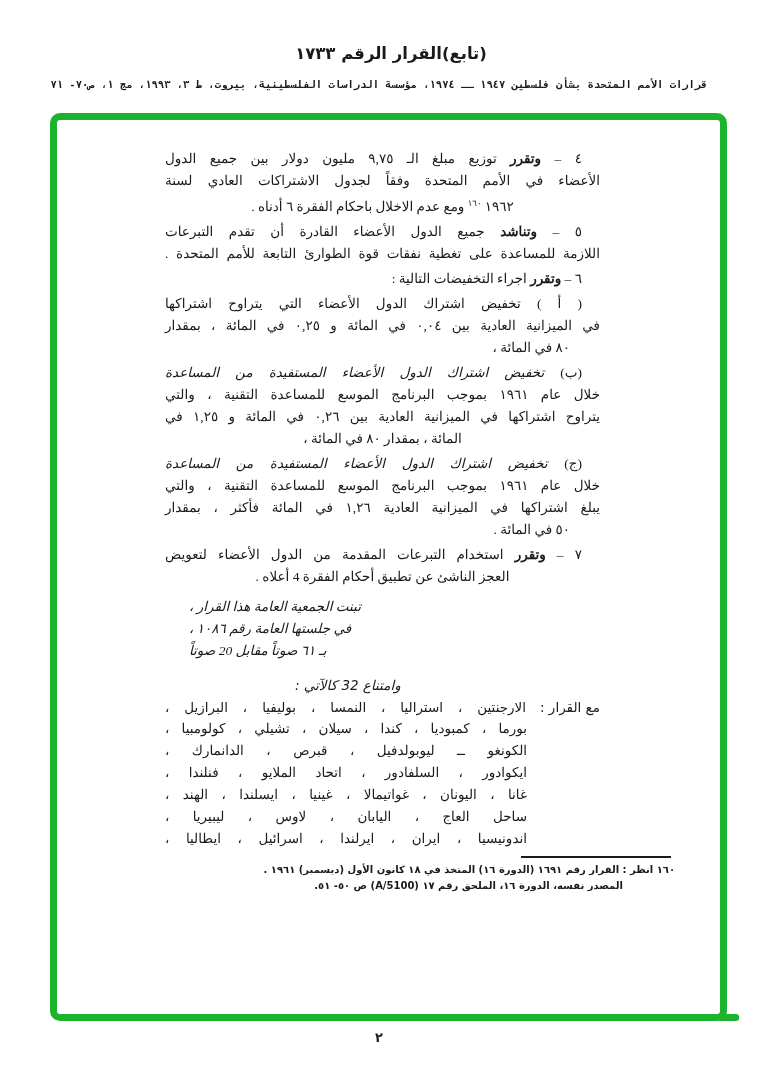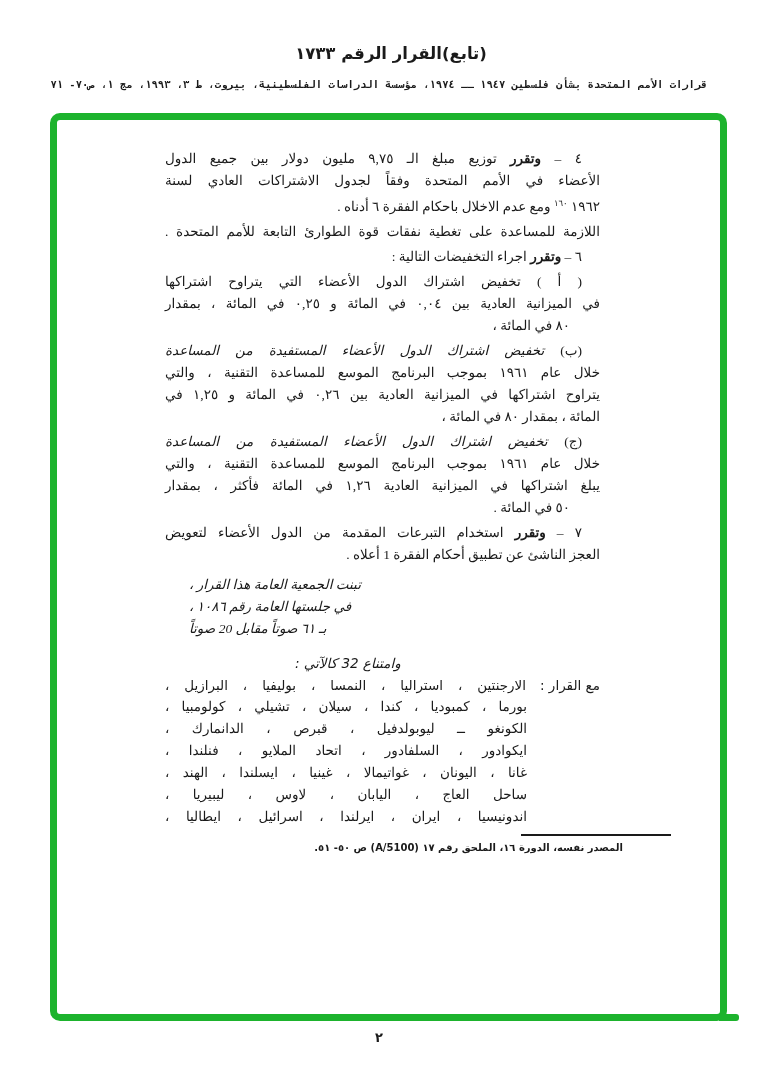--- a/index.html
+++ b/index.html
@@ -17,21 +17,21 @@
   .gstub{position:absolute;right:-19px;bottom:-7px;width:20px;height:7px;
          background:var(--green);border-radius:0 3px 3px 0;}
 
   .content{position:absolute;left:165px;top:148px;width:435px;direction:rtl;
            font-size:13.5px;line-height:22px;color:var(--ink);}
   .paragraph{margin:0 0 3px 0;}
   .line{min-height:22px;font-family:Liberation Serif, serif;}
   .line.first{text-indent:18px;text-align:justify;text-align-last:justify;}
   .line.first-short{text-align:right;padding-right:18px;}
   .line.just{text-align:justify;text-align-last:justify;}
-  .line.end{text-align:right;}
+  .line.end{text-align:center;}
   .line.end-full{text-align:justify;text-align-last:justify;}
   .line.end-indent{text-align:right;padding-right:30px;}
   sup{font-size:8.5px;vertical-align:5px;letter-spacing:0.5px;}
 
   .adoption{margin-top:8px;font-style:italic;}
   .adoption .line{text-align:left;padding-left:24px;}
   .abstain{margin-top:12px;font-style:italic;text-align:left;padding-left:130px;min-height:22px;}
 
   .vote-first{display:flex;direction:rtl;gap:14px;margin-top:0;}
   .vote-label{white-space:nowrap;}
@@ -62,20 +62,21 @@
 
   <div class="content" dir="rtl">
 
     <div>
         <div class="paragraph">
           <div class="line first">٤ – <b>وتقرر</b> توزيع مبلغ الـ ٩,٧٥ مليون دولار بين جميع الدول</div>
           <div class="line just">الأعضاء في الأمم المتحدة وفقاً لجدول الاشتراكات العادي لسنة</div>
           <div class="line end">١٩٦٢ <sup>١٦٠</sup> ومع عدم الاخلال باحكام الفقرة ٦ أدناه .</div>
         </div>
         <div class="paragraph">
+          <div class="line first">٥ – <b>وتناشد</b> جميع الدول الأعضاء القادرة أن تقدم التبرعات</div>
           <div class="line end-full">اللازمة للمساعدة على تغطية نفقات قوة الطوارئ التابعة للأمم المتحدة .</div>
         </div>
         <div class="paragraph">
           <div class="line first-short">٦ – <b>وتقرر</b> اجراء التخفيضات التالية :</div>
         </div>
         <div class="paragraph">
           <div class="line first">( أ ) تخفيض اشتراك الدول الأعضاء التي يتراوح اشتراكها</div>
           <div class="line just">في الميزانية العادية بين ٠,٠٤ في المائة و ٠,٢٥ في المائة ، بمقدار</div>
           <div class="line end-indent">٨٠ في المائة ،</div>
         </div>
@@ -86,21 +87,21 @@
           <div class="line end">المائة ، بمقدار ٨٠ في المائة ،</div>
         </div>
         <div class="paragraph">
           <div class="line first">(ج) <i>تخفيض اشتراك الدول الأعضاء المستفيدة من المساعدة</i></div>
           <div class="line just">خلال عام ١٩٦١ بموجب البرنامج الموسع للمساعدة التقنية ، والتي</div>
           <div class="line just">يبلغ اشتراكها في الميزانية العادية ١,٢٦ في المائة فأكثر ، بمقدار</div>
           <div class="line end-indent">٥٠ في المائة .</div>
         </div>
         <div class="paragraph">
           <div class="line first">٧ – <b>وتقرر</b> استخدام التبرعات المقدمة من الدول الأعضاء لتعويض</div>
-          <div class="line end">العجز الناشئ عن تطبيق أحكام الفقرة 1 أعلاه .</div>
+          <div class="line end">العجز الناشئ عن تطبيق أحكام الفقرة 4 أعلاه .</div>
         </div>
       </div>
 
     <div class="adoption">
         <div class="line attr">تبنت الجمعية العامة هذا القرار ،</div>
         <div class="line attr">في جلستها العامة رقم ١٠٨٦ ،</div>
         <div class="line attr">بـ ٦١ صوتاً مقابل 20 صوتاً</div>
       </div>
 
     <div class="abstain">وامتناع 32 كالآتي :</div>
@@ -114,19 +115,20 @@
         <div class="line country">بورما ، كمبوديا ، كندا ، سيلان ، تشيلي ، كولومبيا ،</div>
         <div class="line country">الكونغو ــ ليوبولدفيل ، قبرص ، الدانمارك ،</div>
         <div class="line country">ايكوادور ، السلفادور ، اتحاد الملايو ، فنلندا ،</div>
         <div class="line country">غانا ، اليونان ، غواتيمالا ، غينيا ، ايسلندا ، الهند ،</div>
         <div class="line country">ساحل العاج ، اليابان ، لاوس ، ليبيريا ،</div>
         <div class="line country">اندونيسيا ، ايران ، ايرلندا ، اسرائيل ، ايطاليا ،</div>
       </div>
 
     <div class="footnote">
       <div class="fn-rule"></div>
+      <div class="fn-line">١٦٠ انظر : القرار رقم ١٦٩١ (الدورة ١٦) المتخذ في ١٨ كانون الأول (ديسمبر) ١٩٦١ .</div>
       <div class="fn-line indent">المصدر نفسه، الدورة ١٦، الملحق رقم ١٧ ‪(A/5100)‬ ص ٥٠- ٥١.</div>
     </div>
 
   </div>
 
   <div class="page-number">٢</div>
 </div>
 
 </body></html>

